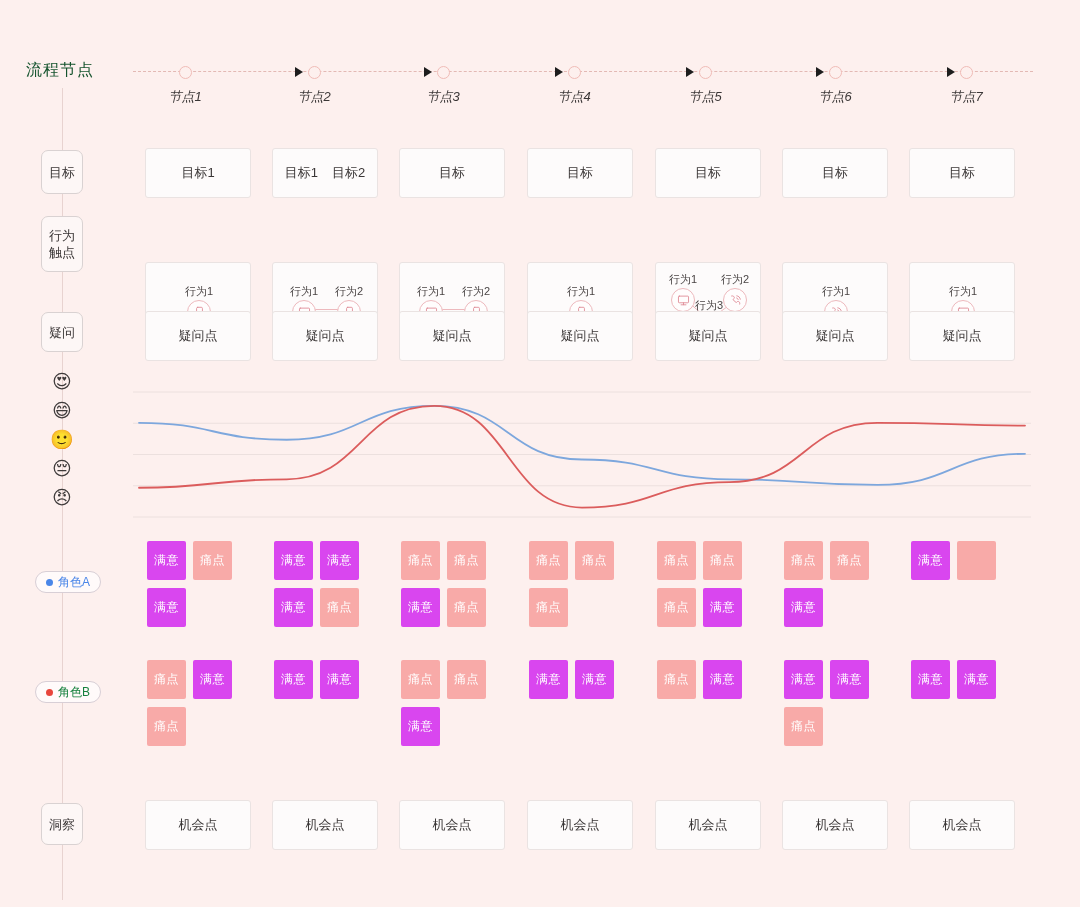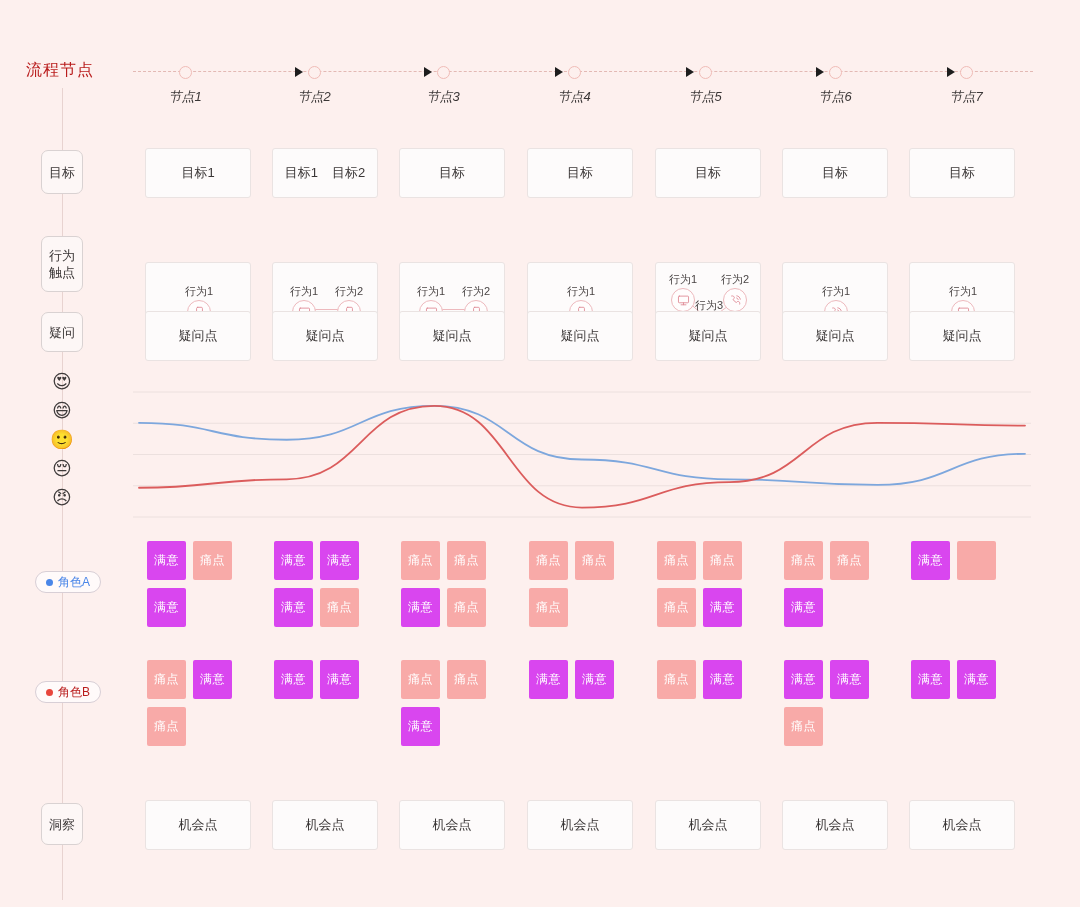--- a/index.html
+++ b/index.html
@@ -31,21 +31,21 @@
     background: #e8d3d0;
   }
 
   
   .rail-title {
     position: absolute;
     left: 26px;
     top: 60px;
     font-size: 16px;
     letter-spacing: 1px;
-    color: #b91c1c;
+    color: #14532d;
     white-space: nowrap;
   }
   .rail-chip {
     position: absolute;
     box-sizing: border-box;
     left: 41px;
     width: 42px;
     background: #fdf7f6;
     border: 1px solid #d9d2d2;
     border-radius: 7px;
@@ -243,21 +243,21 @@
 <div id="stage">
 
   <div class="spine"></div>
 
   <div class="rail-title">流程节点</div>
 
   <div id="rail-chips">
       <div class="rail-chip" style="top: 150px; height: 44px;">
         <span>目标</span>
       </div>
-      <div class="rail-chip" style="top: 236px; height: 56px; align-items: center;">
+      <div class="rail-chip" style="top: 216px; height: 56px; align-items: center;">
         <span>行为</span>
         <span>触点</span>
       </div>
       <div class="rail-chip" style="top: 312px; height: 40px;">
         <span>疑问</span>
       </div>
       <div class="rail-chip" style="top: 803px; height: 42px;">
         <span>洞察</span>
       </div>
     </div>
@@ -268,21 +268,21 @@
       <div class="emo">😔</div>
       <div class="emo">😠</div>
     </div>
   <div id="role-pills">
       <div class="role-pill" style="top: 571px; left: 35px;">
         <span class="role-dot" style="background: rgb(74, 134, 232);"></span>
         <span style="color: rgb(74, 134, 232);">角色A</span>
       </div>
       <div class="role-pill" style="top: 681px; left: 35px;">
         <span class="role-dot" style="background: rgb(232, 69, 60);"></span>
-        <span style="color: #b91c1c;">角色B</span>
+        <span style="color: #15803d;">角色B</span>
       </div>
     </div>
 
   <div class="timeline" id="timeline">
     <div class="tl-line"></div>
   <div class="node-dot" style="left: 52px;"></div>
       <div class="node-label" style="left: 52px;">节点1</div>
       <div class="node-arrow" style="left: 181px;"></div>
       <div class="node-dot" style="left: 181px;"></div>
       <div class="node-label" style="left: 181px;">节点2</div>

